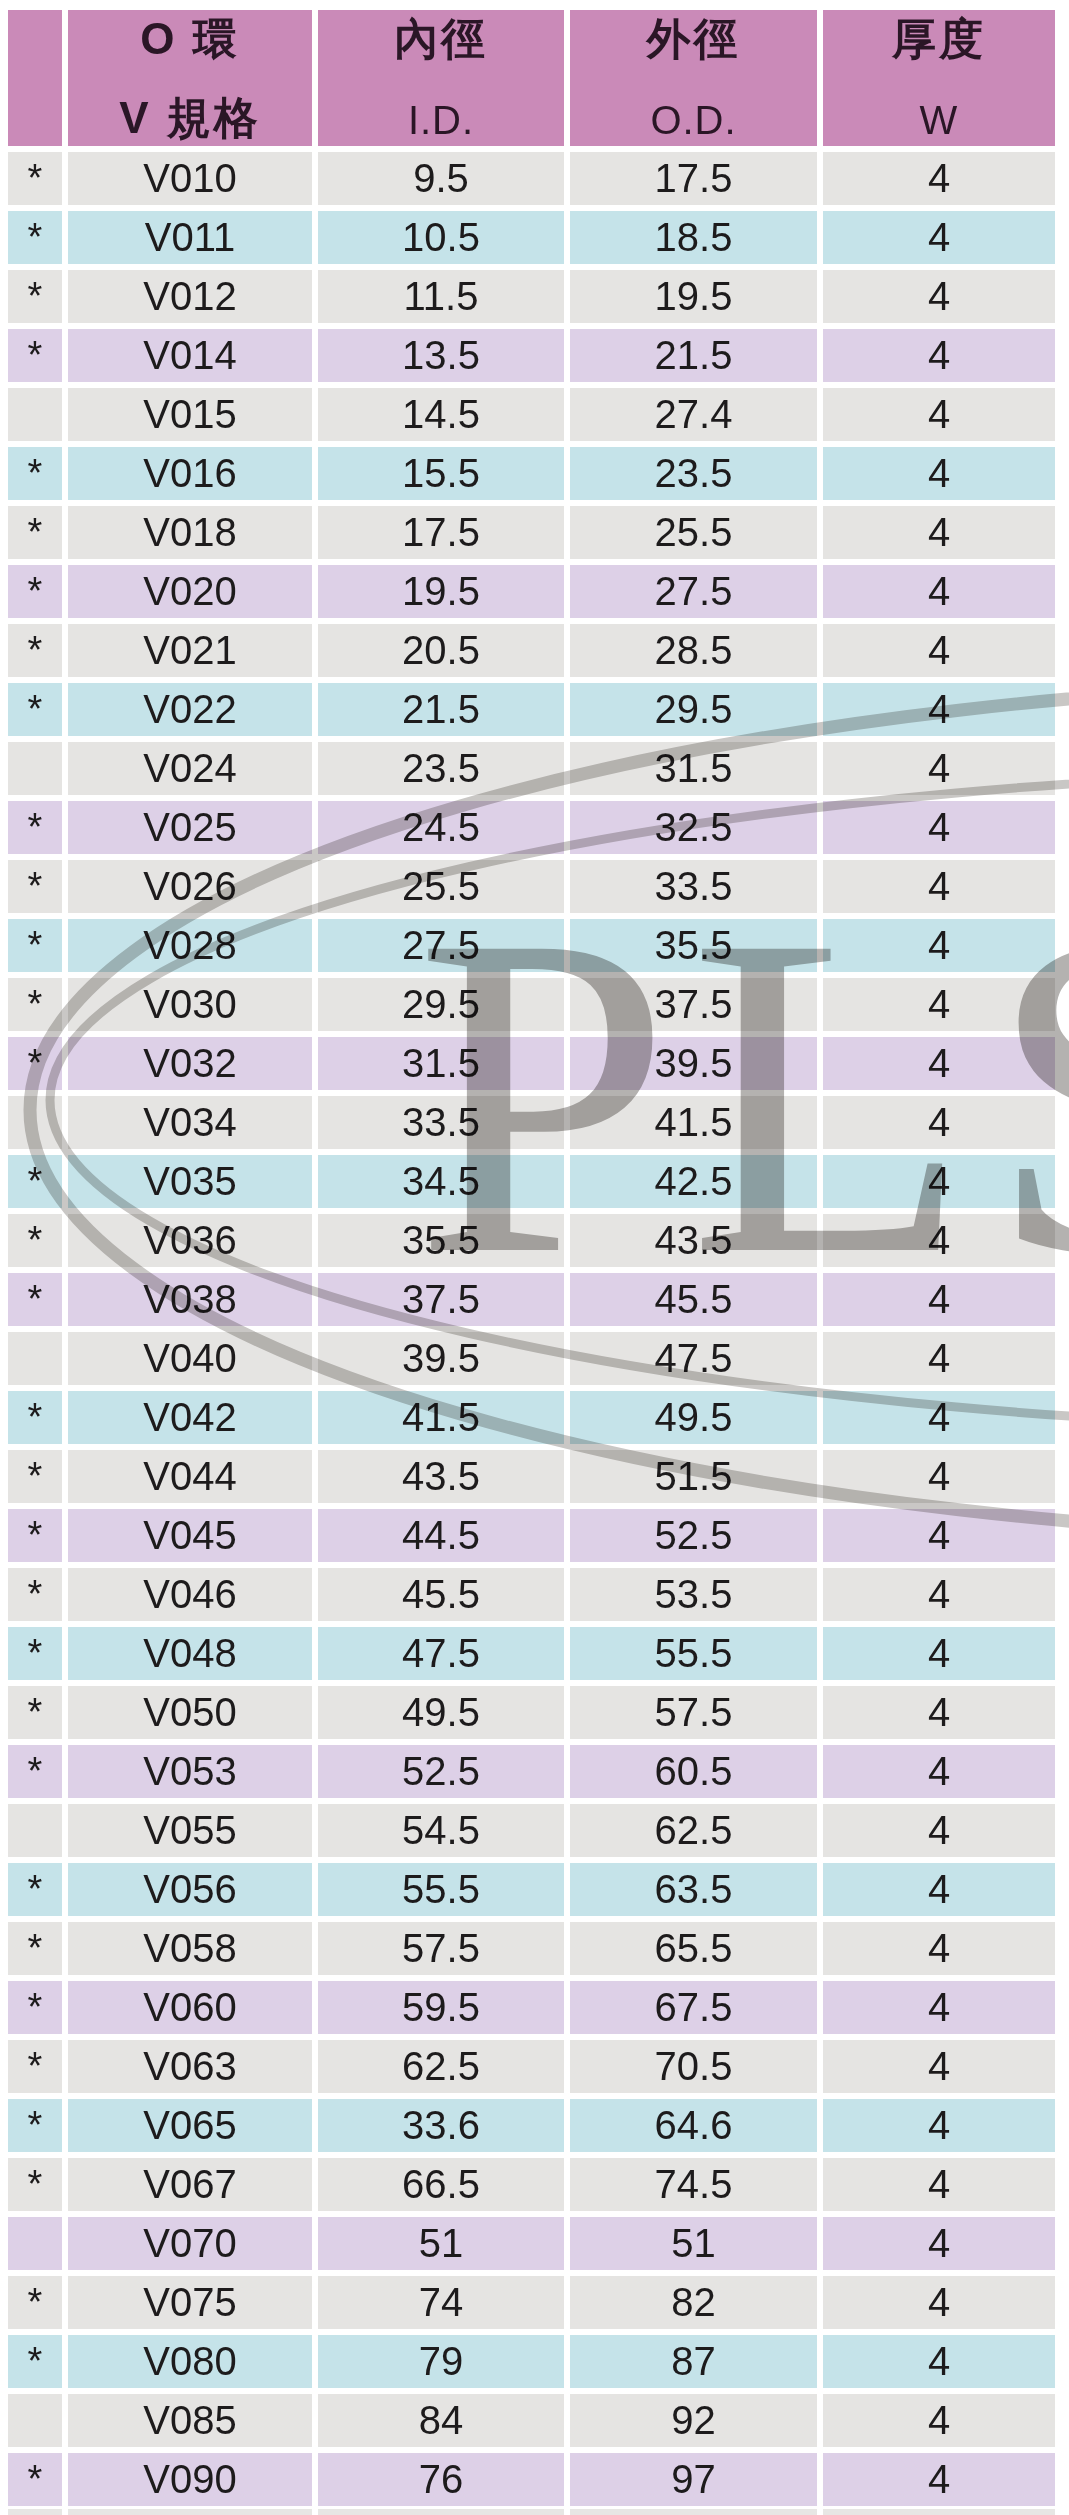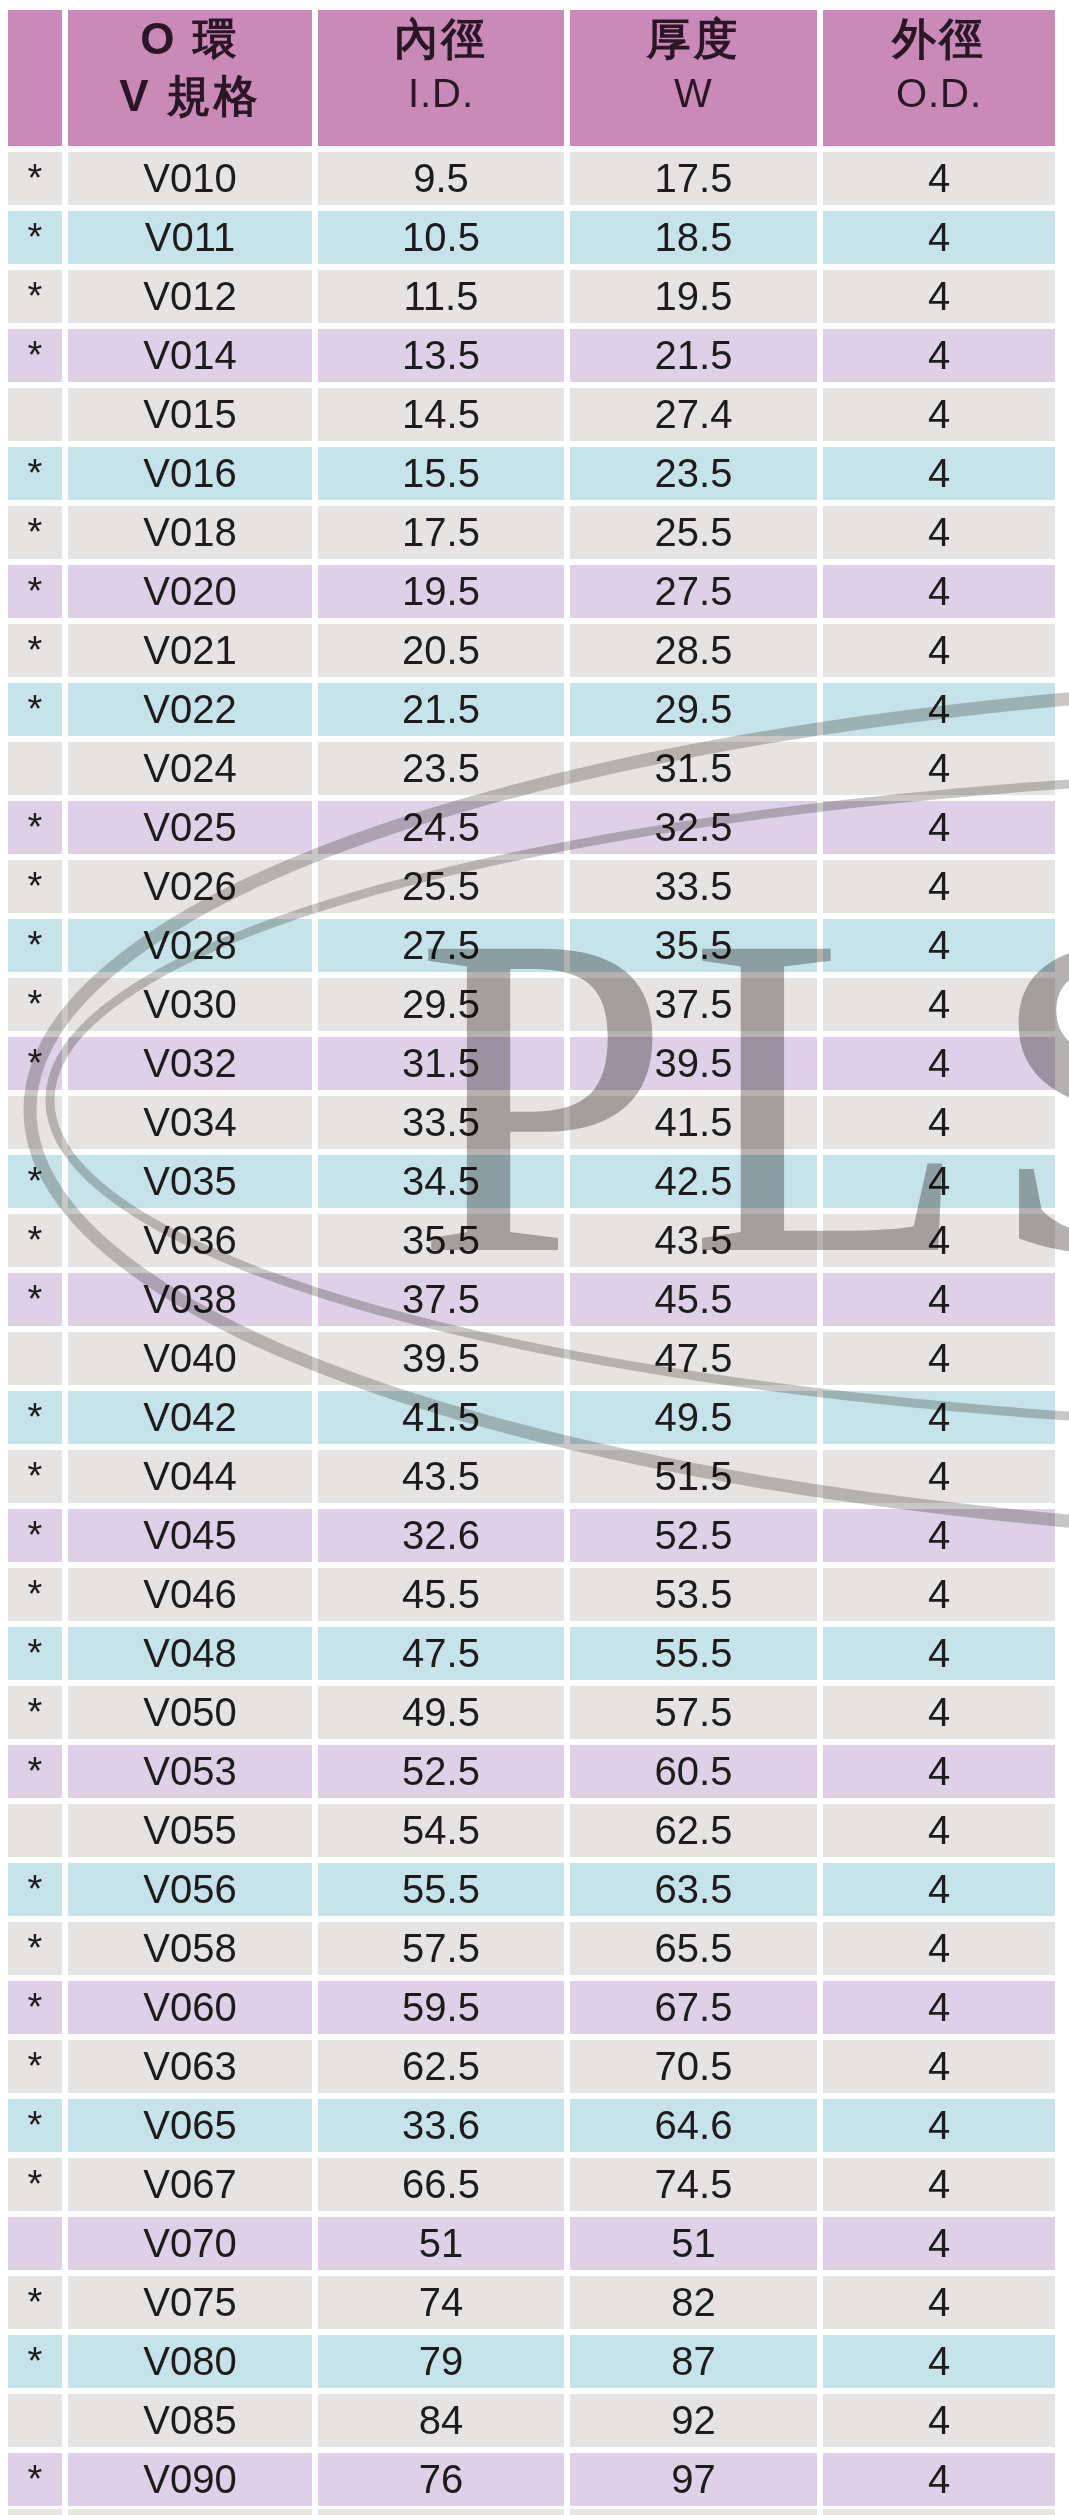--- a/index.html
+++ b/index.html
@@ -15,21 +15,21 @@
     display:grid;
     grid-template-columns:54px 244px 246px 247px 232px;
     grid-template-rows:136px;
     grid-auto-rows:53px;
     column-gap:6px; row-gap:6px;
   }
   .row { display:contents; }
   .hdr {
     background:var(--header);
     display:flex; flex-direction:column;
-    align-items:center; justify-content:flex-start;
+    align-items:center; justify-content:space-between;
     color:var(--header_text);
     line-height:1.3;
   }
   .hdr .cjk { font-size:44px; font-weight:600; letter-spacing:3px; }
   .hdr .lat { font-size:40px; font-weight:500; letter-spacing:1px; }
   .cell {
     display:flex; align-items:center; justify-content:center;
     font-size:40px; color:var(--text);
   }
   .cell.star { font-size:38px; }
@@ -59,26 +59,26 @@
     <div class="hdr"></div>
     <div class="hdr">
       <span class="cjk">O 環</span>
       <span class="cjk">V 規格</span>
     </div>
     <div class="hdr">
       <span class="cjk">內徑</span>
       <span class="lat">I.D.</span>
     </div>
     <div class="hdr">
+      <span class="cjk">外徑</span>
+      <span class="lat">O.D.</span>
+    </div>
+    <div class="hdr">
       <span class="cjk">厚度</span>
       <span class="lat">W</span>
-    </div>
-    <div class="hdr">
-      <span class="cjk">外徑</span>
-      <span class="lat">O.D.</span>
     </div>
 
     <div class="row">
       <div class="cell star tone-gray">*</div>
       <div class="cell tone-gray">V010</div>
       <div class="cell tone-gray">9.5</div>
       <div class="cell tone-gray">17.5</div>
       <div class="cell tone-gray">4</div>
     </div>
 
@@ -254,21 +254,21 @@
       <div class="cell star tone-gray">*</div>
       <div class="cell tone-gray">V044</div>
       <div class="cell tone-gray">43.5</div>
       <div class="cell tone-gray">51.5</div>
       <div class="cell tone-gray">4</div>
     </div>
 
     <div class="row">
       <div class="cell star tone-purple">*</div>
       <div class="cell tone-purple">V045</div>
-      <div class="cell tone-purple">32.6</div>
+      <div class="cell tone-purple">44.5</div>
       <div class="cell tone-purple">52.5</div>
       <div class="cell tone-purple">4</div>
     </div>
 
     <div class="row">
       <div class="cell star tone-gray">*</div>
       <div class="cell tone-gray">V046</div>
       <div class="cell tone-gray">45.5</div>
       <div class="cell tone-gray">53.5</div>
       <div class="cell tone-gray">4</div>

